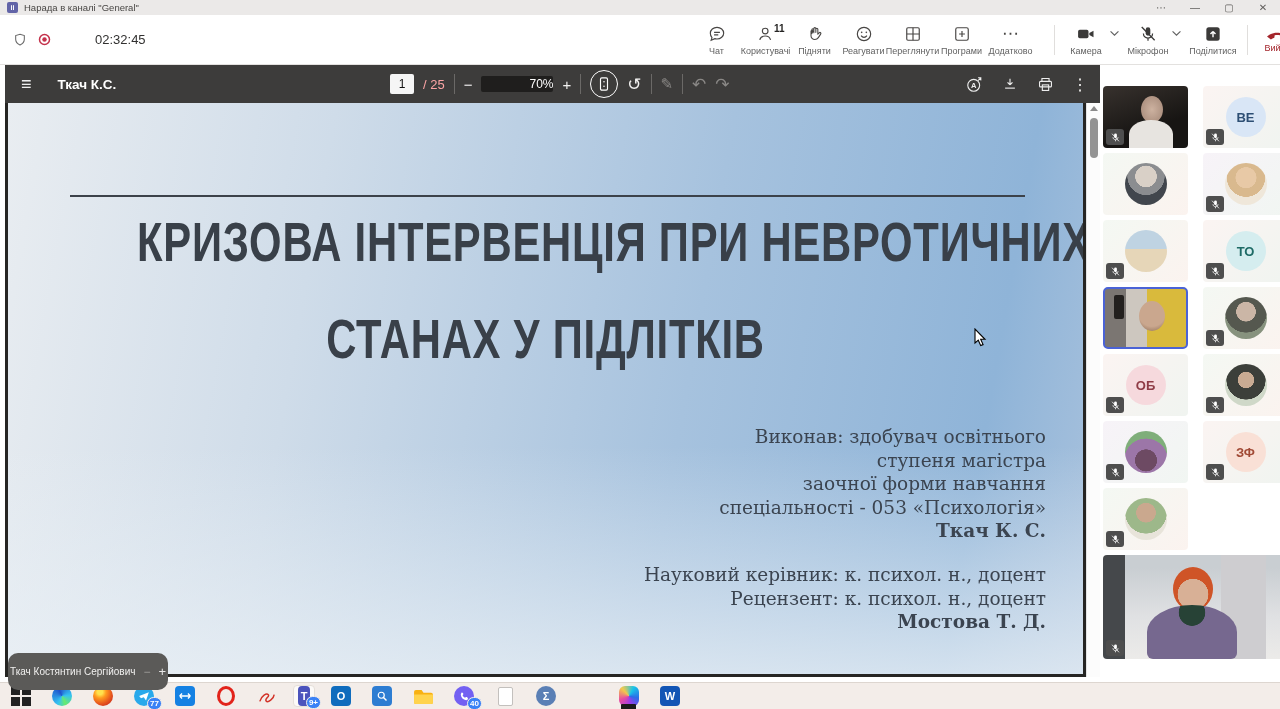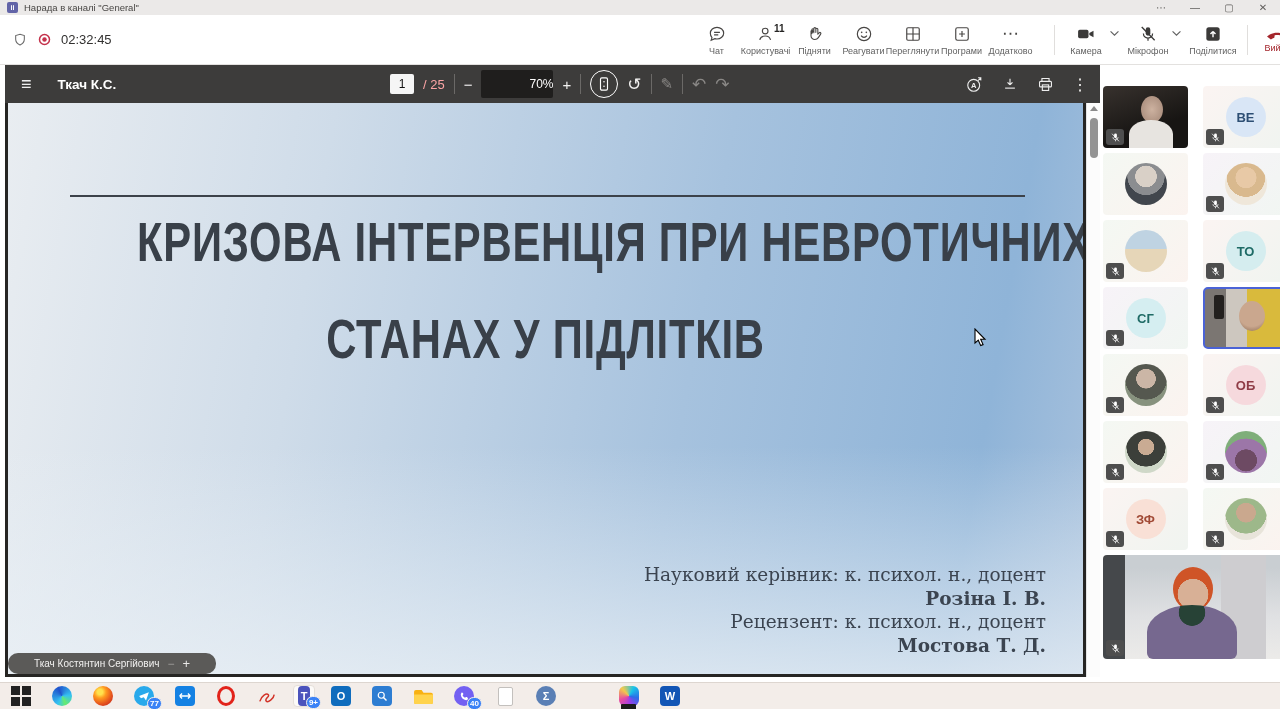--- a/index.html
+++ b/index.html
@@ -9,42 +9,42 @@
 
   
   #titlebar { position:absolute; left:0; top:0; width:1280px; height:15px; background:#ebe9e8; display:flex; align-items:center; font-size:9.5px; color:#484644; }
   .tb-appicon { width:11px; height:11px; border-radius:2px; background:#6264a7; margin:0 6px 0 7px; display:flex; align-items:center; justify-content:center; color:#fff; font-size:7px; font-weight:bold; }
   #titlebar .winctl { margin-left:auto; display:flex; align-items:center; gap:0; }
   .wbtn { width:34px; height:15px; display:flex; align-items:center; justify-content:center; color:#5f5d5b; font-size:10px; }
 
   
   #meetbar { position:absolute; left:0; top:15px; width:1280px; height:50px; background:#fff; border-bottom:1px solid #e3e1df; display:flex; align-items:center; }
   #meet-left { display:flex; align-items:center; gap:9px; margin-left:12px; }
-  #timer { font-size:13px; color:#323130; }
+  #timer { font-size:13px; color:#323130;margin-left:34px; }
   .mbtns { position:absolute; left:692px; top:0; height:50px; display:flex; align-items:center; }
   .mbtn { width:49px; display:flex; flex-direction:column; align-items:center; gap:2px; color:#616161; font-size:9px; cursor:pointer; position:relative; }
   .mbtn .icn { height:20px; display:flex; align-items:flex-end; position:relative; }
   .count-badge { position:absolute; top:-1px; right:6px; font-size:10px; font-weight:bold; color:#252423; }
   .vdiv { width:1px; height:30px; background:#e0dedc; margin:0 6px; }
   .devbtns { position:absolute; left:1048px; top:0; height:50px; display:flex; align-items:center; }
   .dbtn { width:50px; display:flex; flex-direction:column; align-items:center; gap:2px; color:#616161; font-size:9px; cursor:pointer; }
   .chev { width:12px; margin:-14px 2px 0 -2px; cursor:pointer; }
   .leave { width:46px; display:flex; flex-direction:column; align-items:center; gap:3px; color:#a4262c; font-size:9px; cursor:pointer; }
 
   
   #docviewer { position:absolute; left:5px; top:65px; width:1095px; height:612px; background:#262523; }
   #doctoolbar { position:absolute; left:0; top:0; width:100%; height:38px; background:#3d3c3b; display:flex; align-items:center; color:#f3f2f1; }
   .hamb { margin-left:16px; font-size:18px; color:#efefef; cursor:pointer; line-height:1; }
   .doc-title { margin-left:26px; font-size:13.5px; font-weight:bold; color:#ffffff; }
   .doc-center { position:absolute; left:385px; top:0; height:38px; display:flex; align-items:center; gap:9px; }
   .pagebox { width:24px; height:20px; background:#f5f5f5; color:#111; font-size:12px; text-align:center; border:none; border-radius:2px; font-family:"Liberation Sans",sans-serif; }
   .pagetotal { font-size:13px; color:#fca5a5; }
   .dvd { width:1px; height:20px; background:#6b6967; }
   .tgl { font-size:15px; color:#f3f2f1; cursor:pointer; }
-  .zoombox { min-width:38px; height:28px; background:#1f1e1d; color:#fff; font-size:12px; display:flex; align-items:center; justify-content:center; border-radius:2px; cursor:pointer;padding-left:48px; }
+  .zoombox { min-width:38px; height:16px; background:#1f1e1d; color:#fff; font-size:12px; display:flex; align-items:center; justify-content:center; border-radius:2px; cursor:pointer;padding-left:48px; }
   .fitbtn { width:28px; height:28px; border:1.5px solid #fff; border-radius:50%; display:flex; align-items:center; justify-content:center; cursor:pointer; }
   .dim { color:#8a8886; }
   .doc-right { position:absolute; right:12px; top:0; height:38px; display:flex; align-items:center; gap:17px; }
 
   #docarea { position:absolute; left:0; top:38px; width:1095px; height:574px; background:#262523; }
   #slide { position:absolute; left:3px; top:0; right:17px; bottom:3px; overflow:hidden;
     background:linear-gradient(100deg,#e9edf1 0%,#cfdce9 28%,#a6c2de 62%,#8fb4d8 88%,#a9c2dd 100%); }
   #slide::after { content:""; position:absolute; inset:60% 0 0 0; background:linear-gradient(to bottom,rgba(238,243,248,0) 0%,rgba(235,241,246,.75) 100%); }
   .s-rule { position:absolute; left:62px; top:92px; width:955px; height:2px; background:#3c424a; }
   .s-titlewrap { position:absolute; left:0; right:0; top:112px; text-align:center; color:#394049; }
@@ -52,21 +52,21 @@
   .s-title2 { margin-top:42px; }
   .s-block { position:absolute; right:37px; text-align:right; font-family:"DejaVu Serif","Liberation Serif",serif; font-size:18.5px; line-height:23.5px; color:#3b4450; z-index:2; }
   .s-author { top:322px; }
   .s-advisor { top:460px; }
   .s-bold { font-weight:bold; }
 
   #scrolltrack { position:absolute; right:0; top:0; width:14px; height:574px; background:#fcfcfc; border-left:1px solid #e4e4e4; }
   #scrollup { position:absolute; top:3px; left:3px; width:0; height:0; border-left:4px solid transparent; border-right:4px solid transparent; border-bottom:5px solid #8a8a8a; }
   #scrollthumb { position:absolute; top:15px; left:3px; width:8px; height:40px; background:#939393; border-radius:4px; }
 
-  #presenter-pill { position:absolute; left:3px; top:588px; height:21px; background:#5b5a58; border-radius:10px; display:flex; align-items:center; gap:8px; padding:0 26px; color:#f1f0ef; font-size:10px; z-index:3; }
+  #presenter-pill { position:absolute; left:3px; top:588px; height:37px; background:#5b5a58; border-radius:10px; display:flex; align-items:center; gap:8px; padding:0 2px; color:#f1f0ef; font-size:10px; z-index:3; }
   #presenter-pill .pm { color:#9c9b99; font-size:12px; cursor:pointer; }
   #presenter-pill .pp { color:#e8e7e6; font-size:13px; cursor:pointer; }
 
   
   #sidebar { position:absolute; left:1103px; top:86px; width:176px; display:grid; grid-template-columns:85px 85px; grid-template-rows:repeat(7,62px) 104px; gap:5px 15px; }
   .tile { position:relative; border-radius:4px; overflow:hidden; display:flex; align-items:center; justify-content:center; cursor:pointer; }
   .g1 { background:linear-gradient(135deg,#fbf4f2,#f0f4f0); }
   .g2 { background:linear-gradient(135deg,#f4f8f3,#fbf3ef); }
   .g3 { background:linear-gradient(135deg,#f7f3f8,#f1f6f2); }
   .ini { width:40px; height:40px; border-radius:50%; display:flex; align-items:center; justify-content:center; font-size:13px; font-weight:bold; }
@@ -316,23 +316,29 @@
     </div>
   </div>
 
   <div id="docarea">
     <div id="slide">
       <div class="s-rule"></div>
       <div class="s-titlewrap">
         <span class="s-title">КРИЗОВА ІНТЕРВЕНЦІЯ ПРИ НЕВРОТИЧНИХ</span>
         <span class="s-title s-title2">СТАНАХ У ПІДЛІТКІВ</span>
       </div>
+      <div class="s-block s-author">
+        <div>Виконав: здобувач освітнього</div>
+        <div>ступеня магістра</div>
+        <div>заочної форми навчання</div>
+        <div>спеціальності - 053 «Психологія»</div>
+        <div class="s-bold">Ткач К. С.</div>
+      </div>
       <div class="s-block s-advisor">
         <div>Науковий керівник: к. психол. н., доцент</div>
-        <div class="s-bold">Розіна І. В.</div>
         <div>Рецензент: к. психол. н., доцент</div>
         <div class="s-bold">Мостова Т. Д.</div>
       </div>
     </div>
     <div id="scrolltrack">
       <div id="scrollup"></div>
       <div id="scrollthumb"></div>
     </div>
   </div>
 
@@ -397,30 +403,20 @@
     <span class="ini c-to">ТО</span>
     <span class="micbadge">
         <svg width="11" height="11" viewBox="0 0 16 16">
           <rect x="6" y="2" width="4" height="7" rx="2" fill="#fff"></rect>
           <path d="M4.3 7.5c0 2.1 1.6 3.7 3.7 3.7s3.7-1.6 3.7-3.7M8 11.2v2.3" fill="none" stroke="#fff" stroke-width="1.1"></path>
           <path d="M3 2.5l10 11" stroke="#fff" stroke-width="1.2"></path>
         </svg>
       </span>
   </div>
 
-  <div class="tile g3">
-    <span class="ini c-sg">СГ</span>
-    <span class="micbadge">
-        <svg width="11" height="11" viewBox="0 0 16 16">
-          <rect x="6" y="2" width="4" height="7" rx="2" fill="#fff"></rect>
-          <path d="M4.3 7.5c0 2.1 1.6 3.7 3.7 3.7s3.7-1.6 3.7-3.7M8 11.2v2.3" fill="none" stroke="#fff" stroke-width="1.1"></path>
-          <path d="M3 2.5l10 11" stroke="#fff" stroke-width="1.2"></path>
-        </svg>
-      </span>
-  </div>
 
   <div class="tile t-active">
     <div class="figure"></div>
   </div>
 
   <div class="tile g2">
     <span class="av av-short"></span>
     <span class="micbadge">
         <svg width="11" height="11" viewBox="0 0 16 16">
           <rect x="6" y="2" width="4" height="7" rx="2" fill="#fff"></rect>

